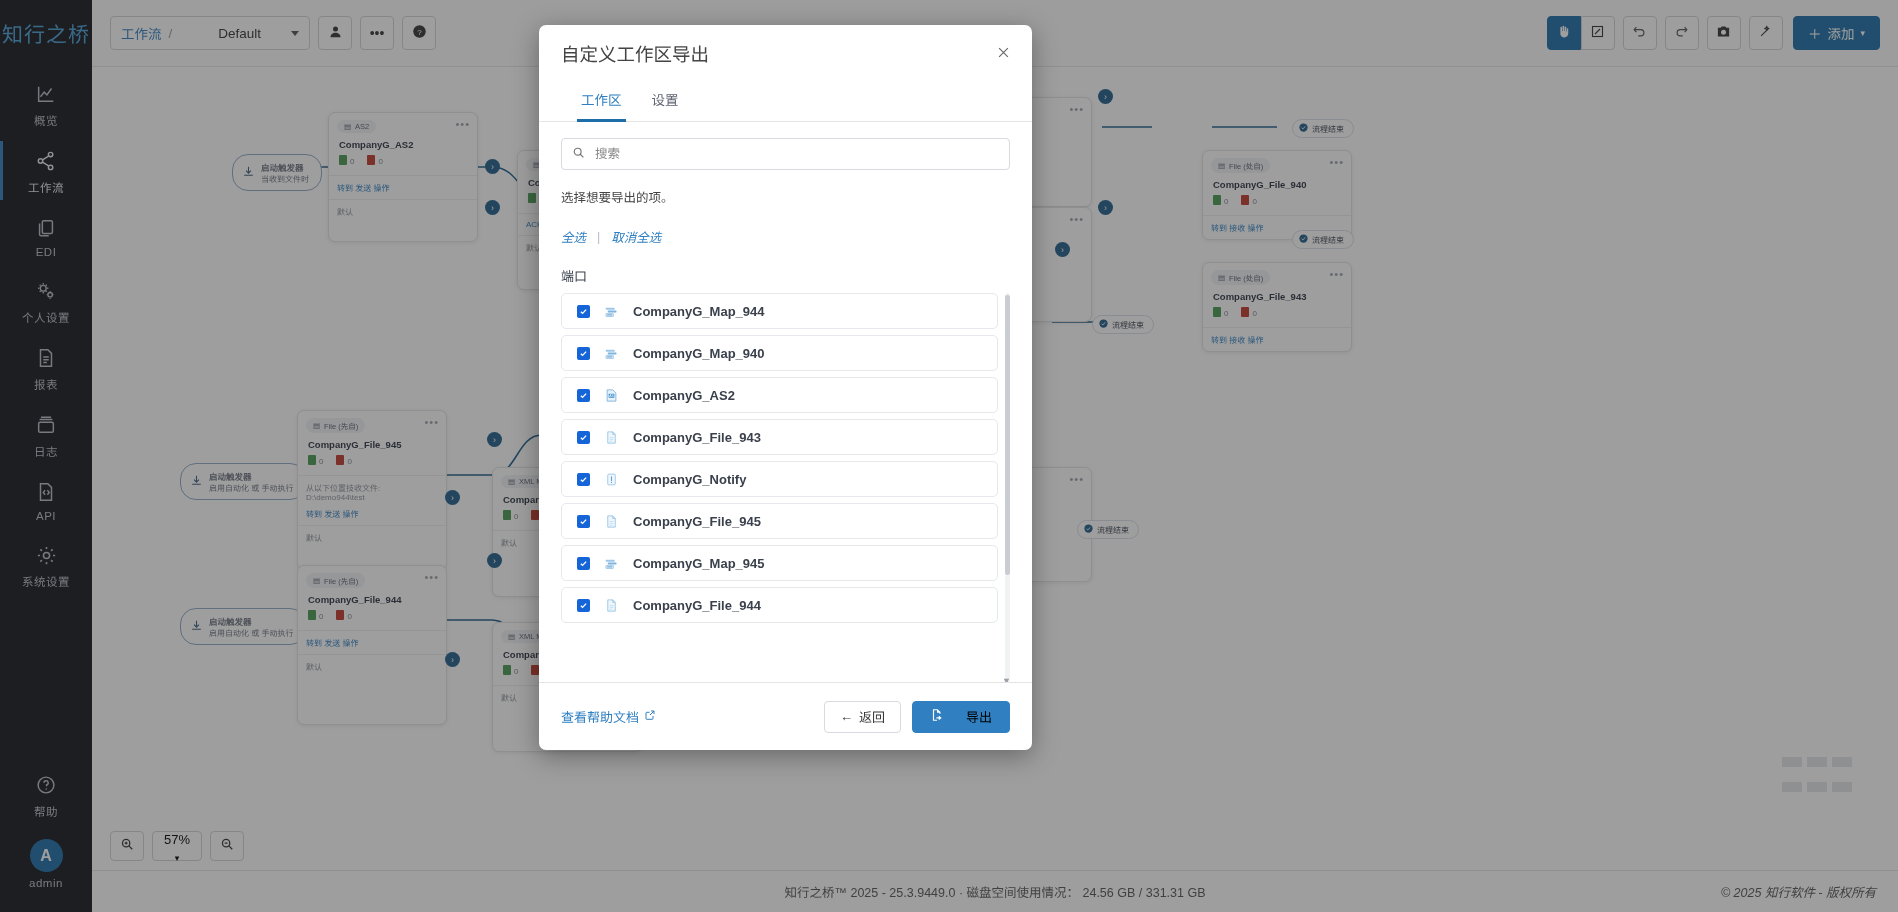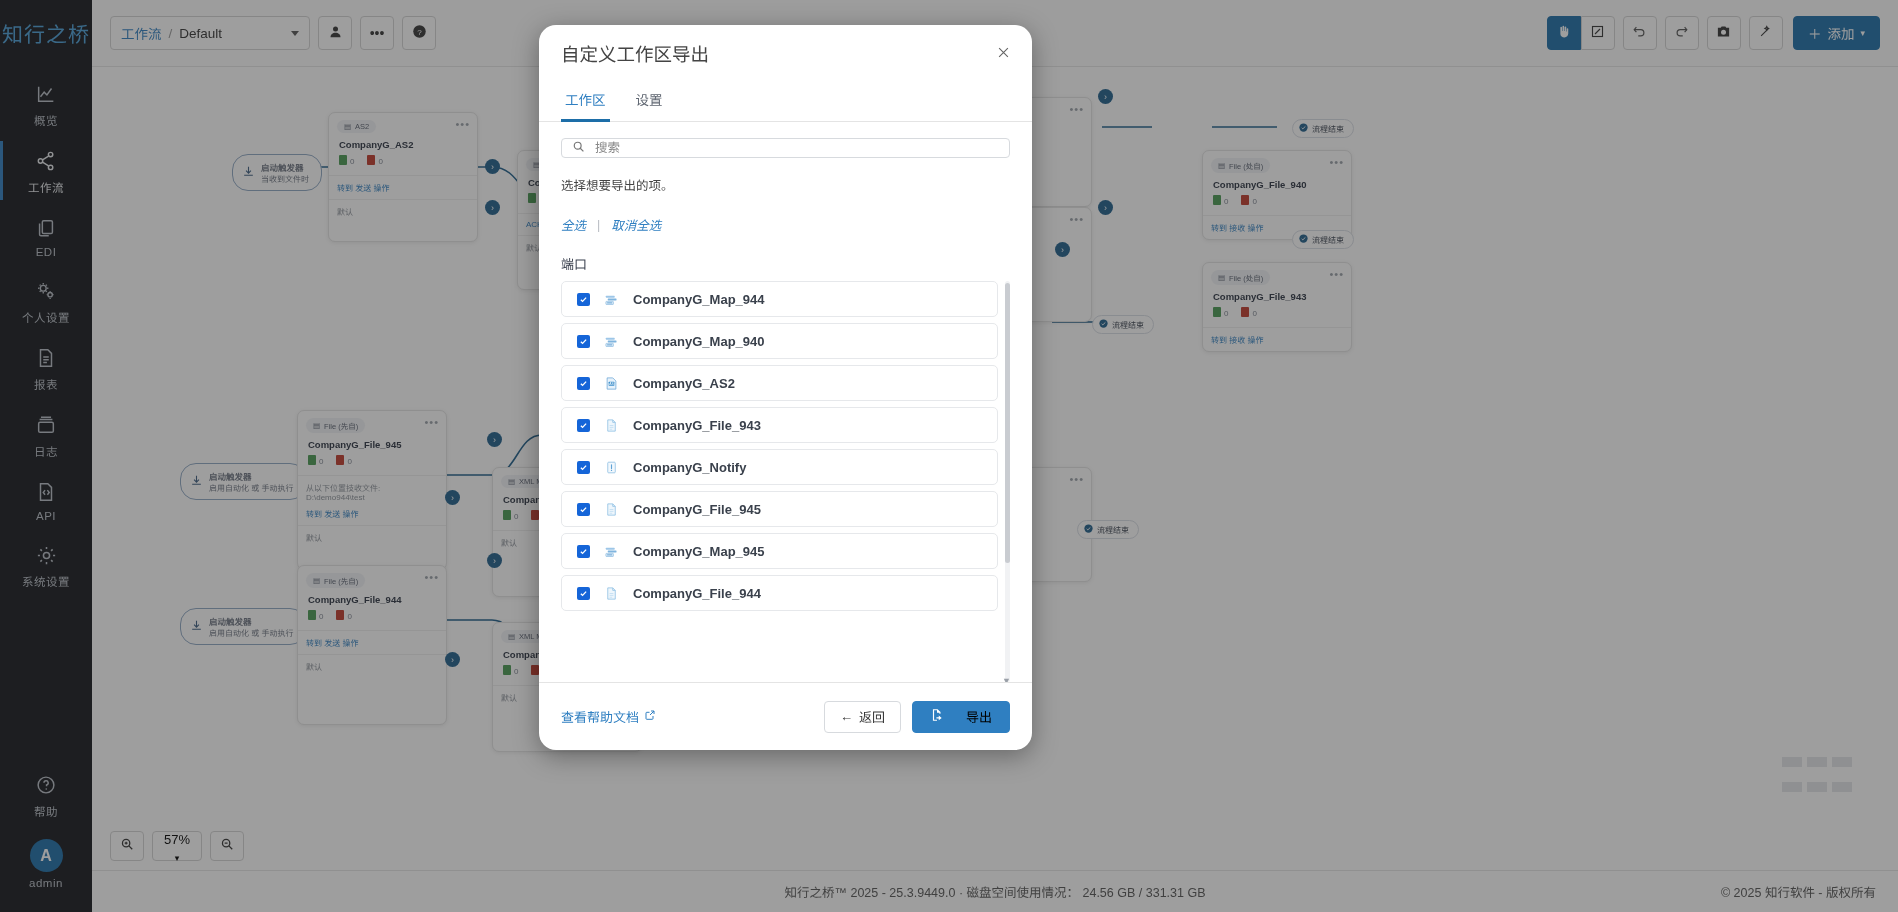--- a/index.html
+++ b/index.html
@@ -57,21 +57,21 @@
     background: #fdfdfd; border-bottom: 1px solid #e6e6e6;
     display: flex; align-items: center; padding: 0 18px;
   }
   .bc-select {
     height: 34px; min-width: 200px; border: 1px solid #d4d4d4; border-radius: 4px;
     background: #fff; display: flex; align-items: center; gap: 7px;
     padding: 0 10px; font-size: 13.5px; cursor: pointer; position: relative;
   }
   .bc-link { color: #2f7fc1; }
   .bc-sep { color: #999; }
-  .bc-val { color: #333; }
+  .bc-val { color: #333; margin-left: 39px; }
   .caret-dn {
     position: absolute; right: 10px;
     width: 0; height: 0; border-left: 4px solid transparent;
     border-right: 4px solid transparent; border-top: 5px solid #555;
   }
   .tb-btn {
     height: 34px; min-width: 34px; margin-left: 8px;
     border: 1px solid #d4d4d4; border-radius: 4px; background: #fff;
     display: flex; align-items: center; justify-content: center;
     cursor: pointer; color: #333; font-size: 14px; padding: 0 8px;
@@ -132,56 +132,56 @@
   .zb-btn { width: 34px; height: 30px; border: 1px solid #d4d4d4; border-radius: 4px;
     background: #fff; display: flex; align-items: center; justify-content: center; cursor: pointer; }
   .zb-val { height: 30px; padding: 0 11px; border: 1px solid #d4d4d4; border-radius: 4px;
     background: #fff; display: flex; align-items: center; gap: 6px; font-size: 13px; cursor: pointer; flex-direction: column; }
   .statusbar {
     position: absolute; left: 0; bottom: 0; width: 100%; height: 42px;
     border-top: 1px solid #e6e6e6; background: #fff;
     display: flex; align-items: center; justify-content: center;
     font-size: 12.5px; color: #555;
   }
-  .status-right { position: absolute; right: 22px; font-size: 12.5px; color: #555; }
+  .status-right { position: absolute; right: 22px; font-size: 12.5px; color: #555; font-style: italic; }
 
   
   .overlay {
     position: absolute; left: 0; top: 0; width: 1898px; height: 912px;
     background: rgba(40,40,40,.45); z-index: 20;
   }
 
   
   .dialog {
     position: absolute; left: 539px; top: 25px; width: 493px; height: 725px;
-    background: #fff; border-radius: 17px; box-shadow: 0 6px 26px rgba(0,0,0,.35);
+    background: #fff; border-radius: 7px; box-shadow: 0 6px 26px rgba(0,0,0,.35);
     z-index: 30; display: flex; flex-direction: column;
   }
   .dlg-head {
     height: 55px; display: flex; align-items: center; padding: 0 22px;
     position: relative; flex: 0 0 auto;
   }
   .dlg-title { font-size: 18.5px; color: #444; }
   .dlg-close {
     position: absolute; right: 16px; top: 14px; width: 26px; height: 26px;
     display: flex; align-items: center; justify-content: center;
     color: #666; font-size: 19px; cursor: pointer;
   }
   .dlg-tabs {
-    display: flex; gap: 22px; padding: 0 22px; border-bottom: 1px solid #e4e4e4;
+    display: flex; gap: 22px; padding: 0 38px; border-bottom: 1px solid #e4e4e4;
     flex: 0 0 auto;
   }
   .dlg-tab {
     padding: 9px 4px 10px 4px; font-size: 13.5px; color: #5f6671; cursor: pointer;
     border-bottom: 3px solid transparent; margin-bottom: -1px;
   }
   .dlg-tab.active { color: #2f7fc1; border-bottom-color: #1d6ea8; }
   .dlg-body { flex: 1 1 auto; padding: 16px 22px 0 22px; overflow: hidden; display: flex; flex-direction: column; }
   .search-box {
-    height: 20px; border: 1px solid #d7dade; border-radius: 4px;
+    height: 32px; border: 1px solid #d7dade; border-radius: 4px;
     display: flex; align-items: center; gap: 8px; padding: 0 10px; flex: 0 0 auto;
   }
   .search-box input {
     border: 0; outline: 0; font-size: 12.5px; color: #333; flex: 1;
     font-family: "Liberation Sans", sans-serif; background: transparent;
   }
   .search-box input::placeholder { color: #888; }
   .hint { font-size: 12.5px; color: #444; margin: 17px 0 12px 0; flex: 0 0 auto; }
   .chk-row { display: flex; align-items: center; gap: 7px; font-size: 12.5px; color: #333; flex: 0 0 auto; }
   .cb {

